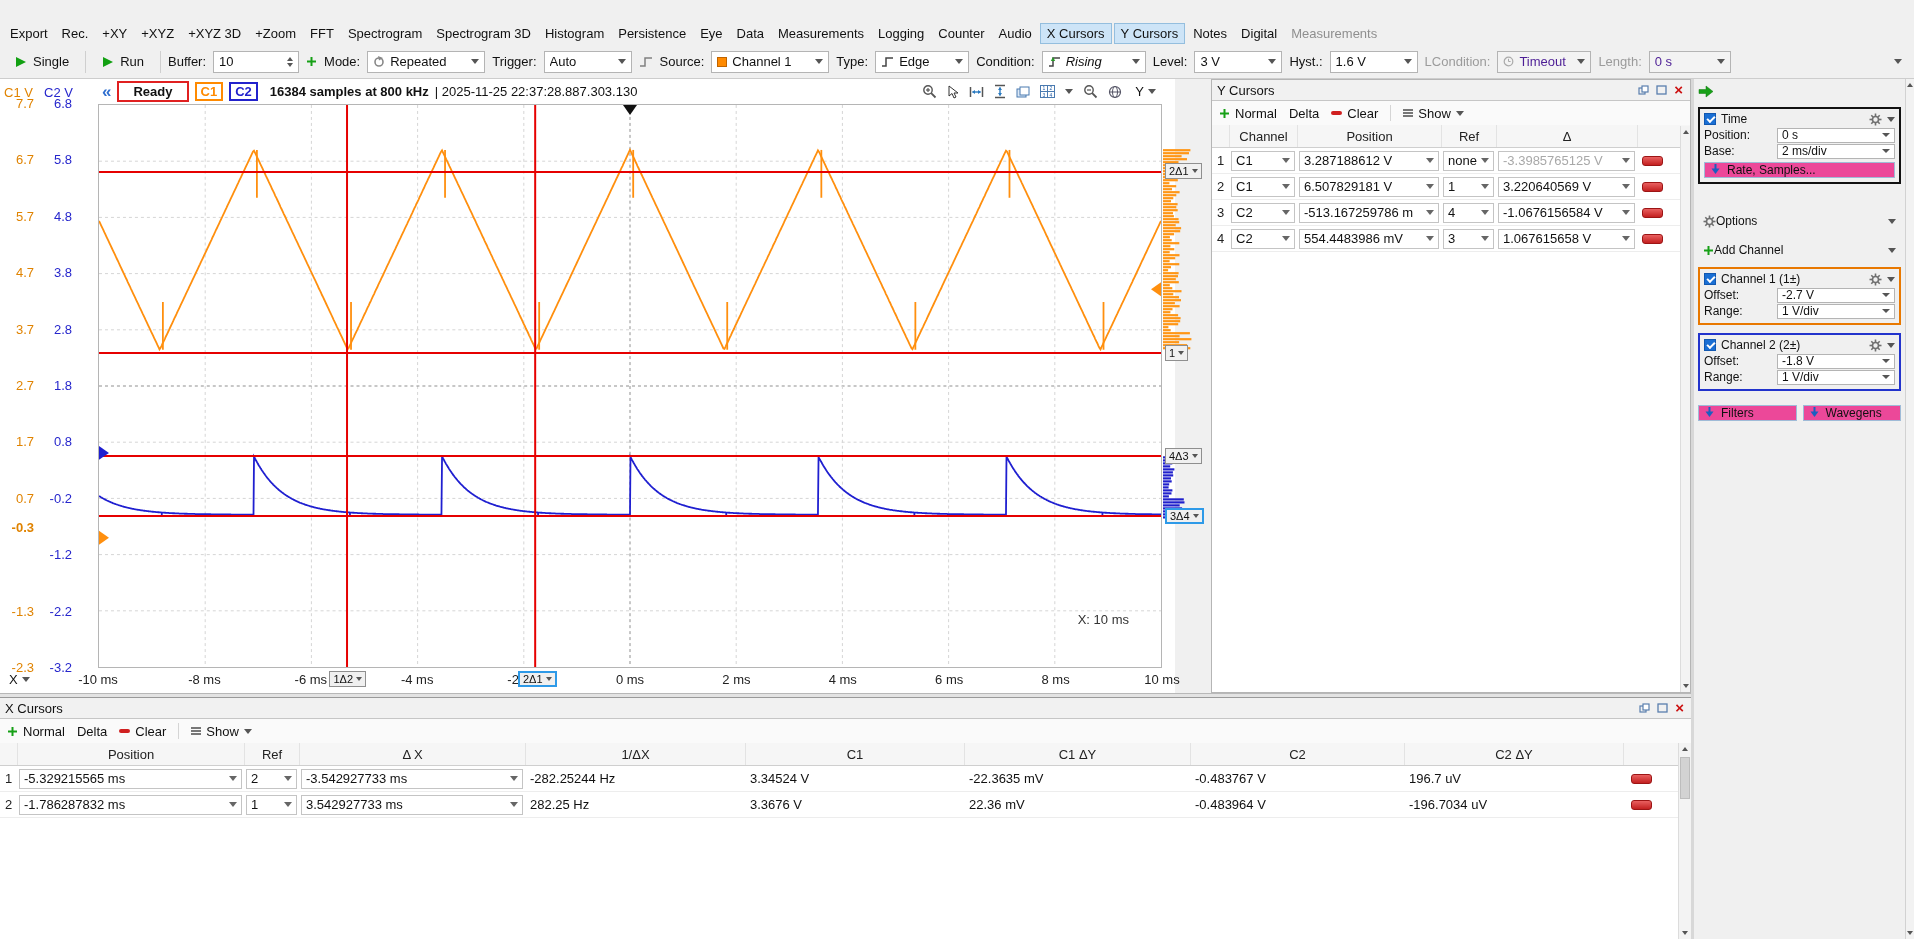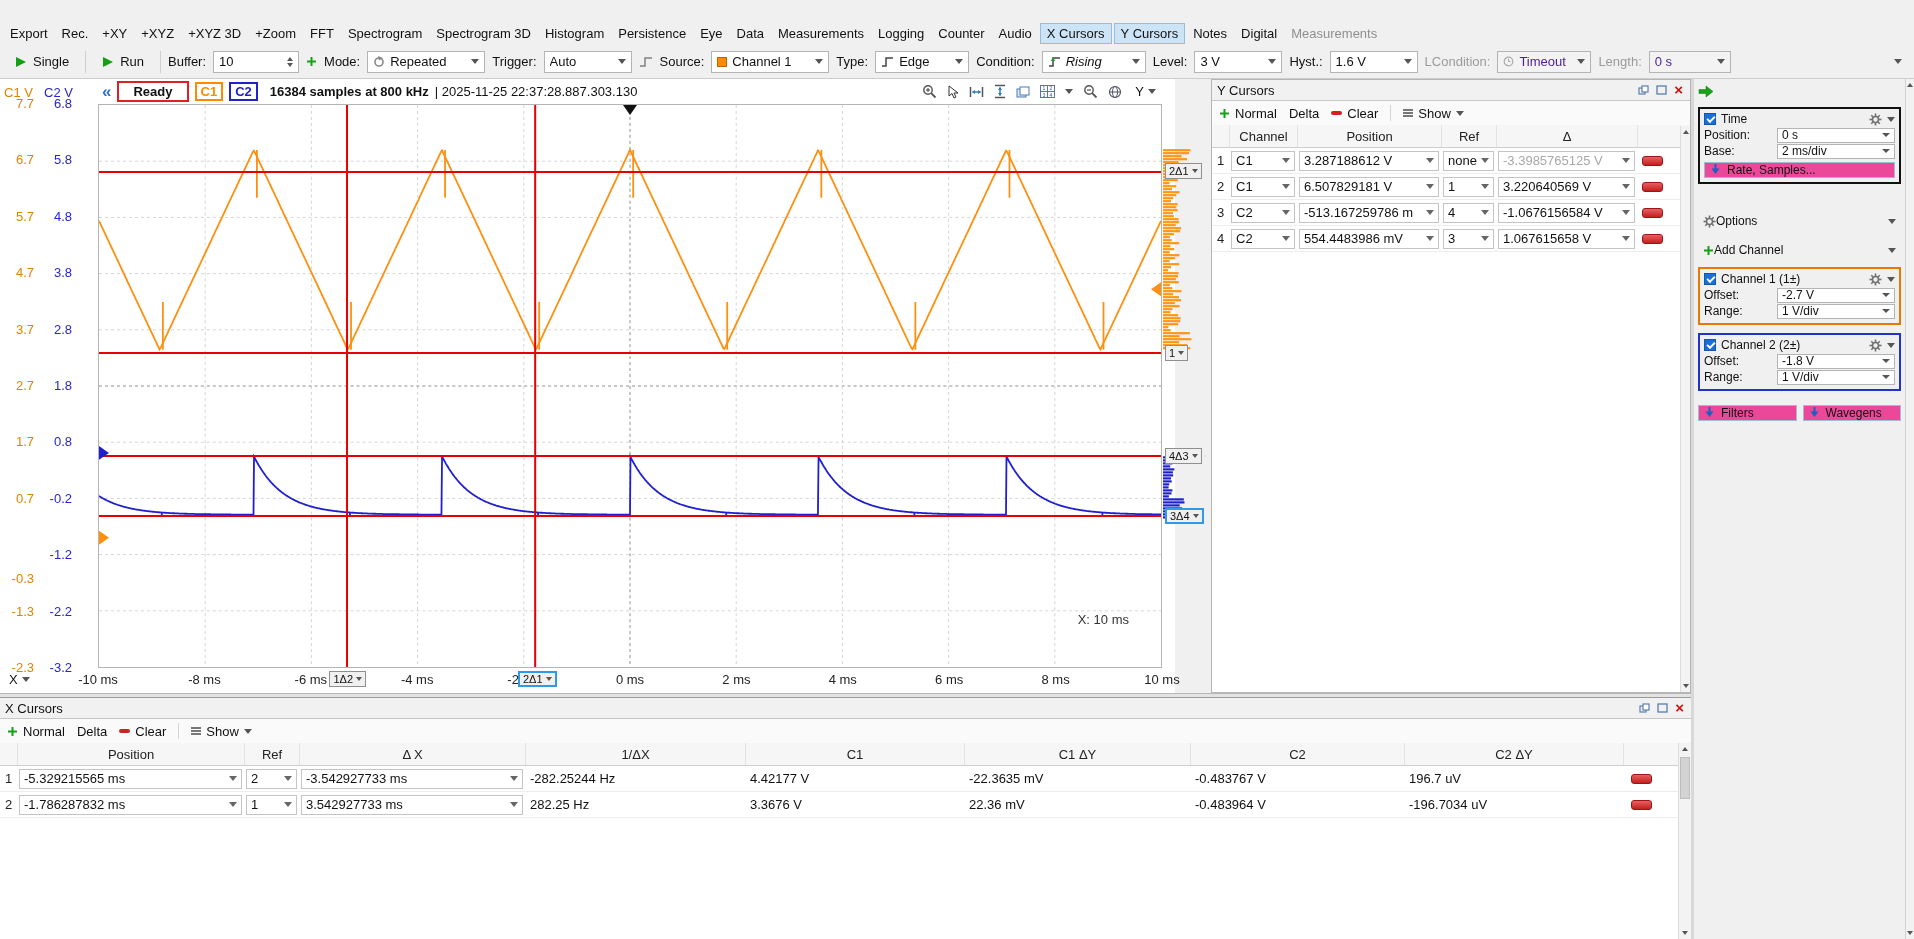--- a/index.html
+++ b/index.html
@@ -481,21 +481,21 @@
         <span class="caret"></span>
     </div>
   <span class="axlab a1" style="top: 17px;">7.7</span>
       <span class="axlab a1" style="top: 73.4px;">6.7</span>
       <span class="axlab a1" style="top: 129.8px;">5.7</span>
       <span class="axlab a1" style="top: 186.2px;">4.7</span>
       <span class="axlab a1" style="top: 242.6px;">3.7</span>
       <span class="axlab a1" style="top: 299px;">2.7</span>
       <span class="axlab a1" style="top: 355.4px;">1.7</span>
       <span class="axlab a1" style="top: 411.8px;">0.7</span>
-      <span class="axlab a1" style="top: 492px;">-0.3</span>
+      <span class="axlab a1" style="top: 441px; font-weight: bold;">-0.3</span>
       <span class="axlab a1" style="top: 524.6px;">-1.3</span>
       <span class="axlab a1" style="top: 581px;">-2.3</span>
       <span class="axlab a2" style="top: 17px;">6.8</span>
       <span class="axlab a2" style="top: 73.4px;">5.8</span>
       <span class="axlab a2" style="top: 129.8px;">4.8</span>
       <span class="axlab a2" style="top: 186.2px;">3.8</span>
       <span class="axlab a2" style="top: 242.6px;">2.8</span>
       <span class="axlab a2" style="top: 299px;">1.8</span>
       <span class="axlab a2" style="top: 355.4px;">0.8</span>
       <span class="axlab a2" style="top: 411.8px;">-0.2</span>
@@ -904,21 +904,21 @@
           </div>
           <div class="cdd">
             <span class="val">2</span>
             <span class="caret"></span>
           </div>
           <div class="cdd">
             <span class="val">-3.542927733 ms</span>
             <span class="caret"></span>
           </div>
           <span class="pcell">-282.25244 Hz</span>
-          <span class="pcell">4.42177 V</span>
+          <span class="pcell">3.34524 V</span>
           <span class="pcell">-22.3635 mV</span>
           <span class="pcell">-0.483767 V</span>
           <span class="pcell">196.7 uV</span>
           <button class="rmbtn"></button>
         </div>
         <div class="xrow">
           <span class="rnum">2</span>
           <div class="cdd">
             <span class="val">-1.786287832 ms</span>
             <span class="caret"></span>

